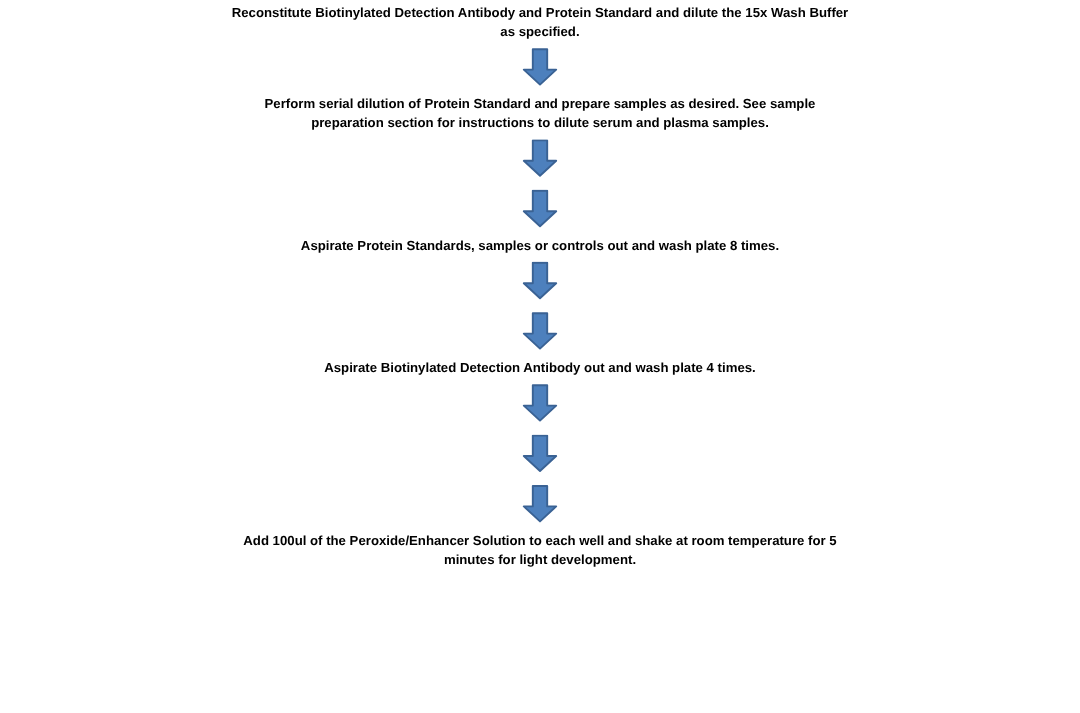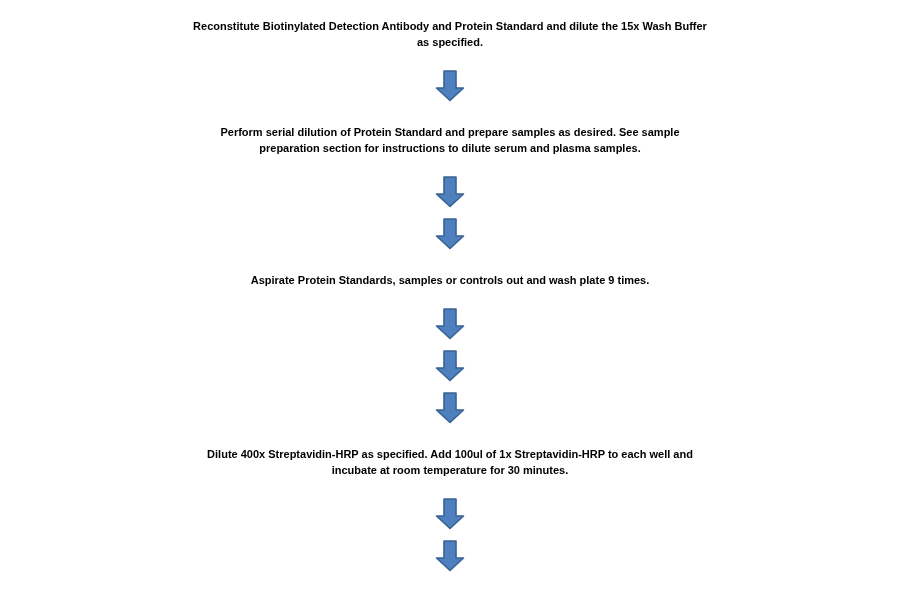--- a/index.html
+++ b/index.html
@@ -20,21 +20,21 @@
     padding-top: 2px;
     width: 900px;
   }
   .step {
     font-size: 11px;
     font-weight: bold;
     color: #000000;
     text-align: center;
     line-height: 16px;
     white-space: pre-line;
-    margin: 16px;
+    margin: 1px;
   }
   .arrow {
     display: block;
     margin: 4px 0 6px 0;
     flex: 0 0 auto;
   }
 </style>
 </head>
 <body>
 
@@ -55,47 +55,48 @@
     <path d="M9 1 L21 1 L21 18 L28.5 18 L15 30.5 L1.5 18 L9 18 Z" stroke-width="1.6" stroke-linejoin="round" fill="#4d80bd"></path>
     <path d="M9 1 L21 1 L21 18 L28.5 18 L15 30.5 L1.5 18 L9 18 Z" fill="none" stroke-width="1.6" stroke-linejoin="round" stroke="#3a6294"></path>
   </svg>
 
 
   <svg class="arrow" width="30" height="32" viewBox="0 0 30 32">
     <path d="M9 1 L21 1 L21 18 L28.5 18 L15 30.5 L1.5 18 L9 18 Z" stroke-width="1.6" stroke-linejoin="round" fill="#4d80bd"></path>
     <path d="M9 1 L21 1 L21 18 L28.5 18 L15 30.5 L1.5 18 L9 18 Z" fill="none" stroke-width="1.6" stroke-linejoin="round" stroke="#3a6294"></path>
   </svg>
 
-  <div class="step">Aspirate Protein Standards, samples or controls out and wash plate 9 times.</div>
+  <div class="step">Aspirate Protein Standards, samples or controls out and wash plate 8 times.</div>
+
+  <svg class="arrow" width="30" height="32" viewBox="0 0 30 32">
+    <path d="M9 1 L21 1 L21 18 L28.5 18 L15 30.5 L1.5 18 L9 18 Z" stroke-width="1.6" stroke-linejoin="round" fill="#4d80bd"></path>
+    <path d="M9 1 L21 1 L21 18 L28.5 18 L15 30.5 L1.5 18 L9 18 Z" fill="none" stroke-width="1.6" stroke-linejoin="round" stroke="#3a6294"></path>
+  </svg>
+
+
+  <svg class="arrow" width="30" height="32" viewBox="0 0 30 32">
+    <path d="M9 1 L21 1 L21 18 L28.5 18 L15 30.5 L1.5 18 L9 18 Z" stroke-width="1.6" stroke-linejoin="round" fill="#4d80bd"></path>
+    <path d="M9 1 L21 1 L21 18 L28.5 18 L15 30.5 L1.5 18 L9 18 Z" fill="none" stroke-width="1.6" stroke-linejoin="round" stroke="#3a6294"></path>
+  </svg>
+
+  <div class="step">Aspirate Biotinylated Detection Antibody out and wash plate 4 times.</div>
 
   <svg class="arrow" width="30" height="32" viewBox="0 0 30 32">
     <path d="M9 1 L21 1 L21 18 L28.5 18 L15 30.5 L1.5 18 L9 18 Z" stroke-width="1.6" stroke-linejoin="round" fill="#4d80bd"></path>
     <path d="M9 1 L21 1 L21 18 L28.5 18 L15 30.5 L1.5 18 L9 18 Z" fill="none" stroke-width="1.6" stroke-linejoin="round" stroke="#3a6294"></path>
   </svg>
 
 
   <svg class="arrow" width="30" height="32" viewBox="0 0 30 32">
     <path d="M9 1 L21 1 L21 18 L28.5 18 L15 30.5 L1.5 18 L9 18 Z" stroke-width="1.6" stroke-linejoin="round" fill="#4d80bd"></path>
     <path d="M9 1 L21 1 L21 18 L28.5 18 L15 30.5 L1.5 18 L9 18 Z" fill="none" stroke-width="1.6" stroke-linejoin="round" stroke="#3a6294"></path>
   </svg>
 
 
   <svg class="arrow" width="30" height="32" viewBox="0 0 30 32">
     <path d="M9 1 L21 1 L21 18 L28.5 18 L15 30.5 L1.5 18 L9 18 Z" stroke-width="1.6" stroke-linejoin="round" fill="#4d80bd"></path>
     <path d="M9 1 L21 1 L21 18 L28.5 18 L15 30.5 L1.5 18 L9 18 Z" fill="none" stroke-width="1.6" stroke-linejoin="round" stroke="#3a6294"></path>
   </svg>
 
-  <div class="step">Dilute 400x Streptavidin-HRP as specified. Add 100ul of 1x Streptavidin-HRP to each well and
-incubate at room temperature for 30 minutes.</div>
-
-  <svg class="arrow" width="30" height="32" viewBox="0 0 30 32">
-    <path d="M9 1 L21 1 L21 18 L28.5 18 L15 30.5 L1.5 18 L9 18 Z" stroke-width="1.6" stroke-linejoin="round" fill="#4d80bd"></path>
-    <path d="M9 1 L21 1 L21 18 L28.5 18 L15 30.5 L1.5 18 L9 18 Z" fill="none" stroke-width="1.6" stroke-linejoin="round" stroke="#3a6294"></path>
-  </svg>
-
-
-  <svg class="arrow" width="30" height="32" viewBox="0 0 30 32">
-    <path d="M9 1 L21 1 L21 18 L28.5 18 L15 30.5 L1.5 18 L9 18 Z" stroke-width="1.6" stroke-linejoin="round" fill="#4d80bd"></path>
-    <path d="M9 1 L21 1 L21 18 L28.5 18 L15 30.5 L1.5 18 L9 18 Z" fill="none" stroke-width="1.6" stroke-linejoin="round" stroke="#3a6294"></path>
-  </svg>
-
+  <div class="step">Add 100ul of the Peroxide/Enhancer Solution to each well and shake at room temperature for 5
+minutes for light development.</div>
 
 </div>
 
 </body></html>

